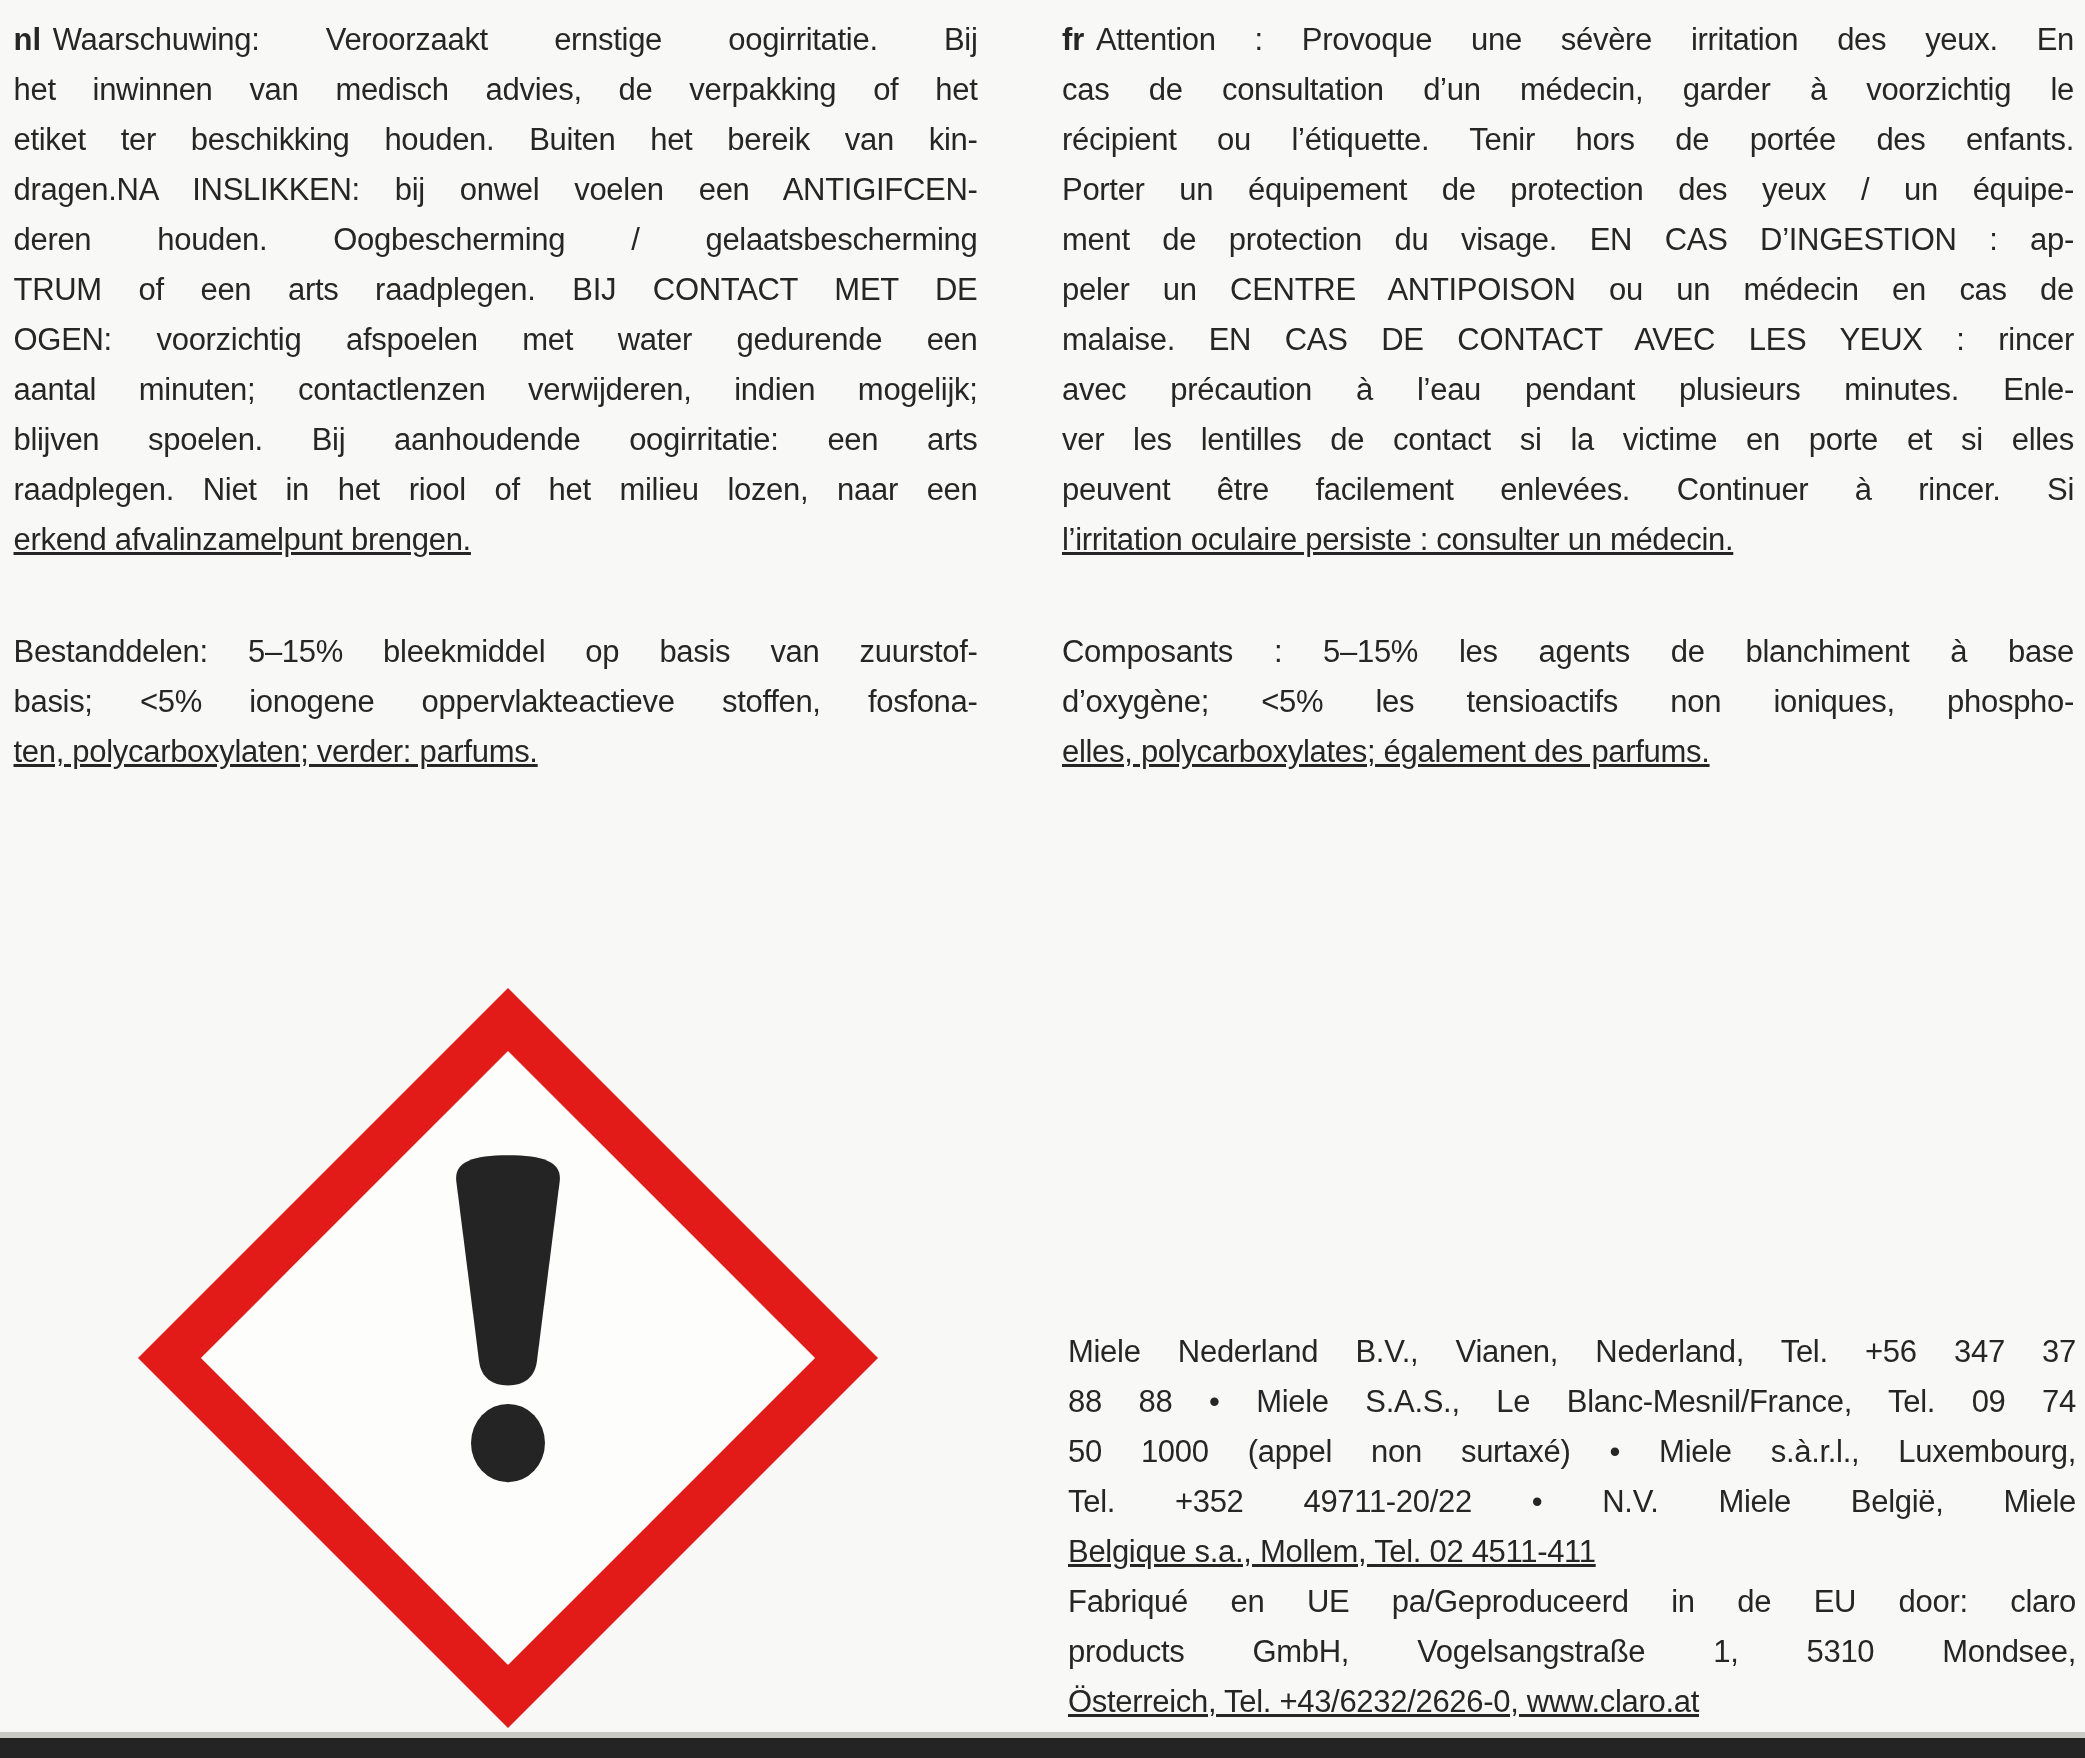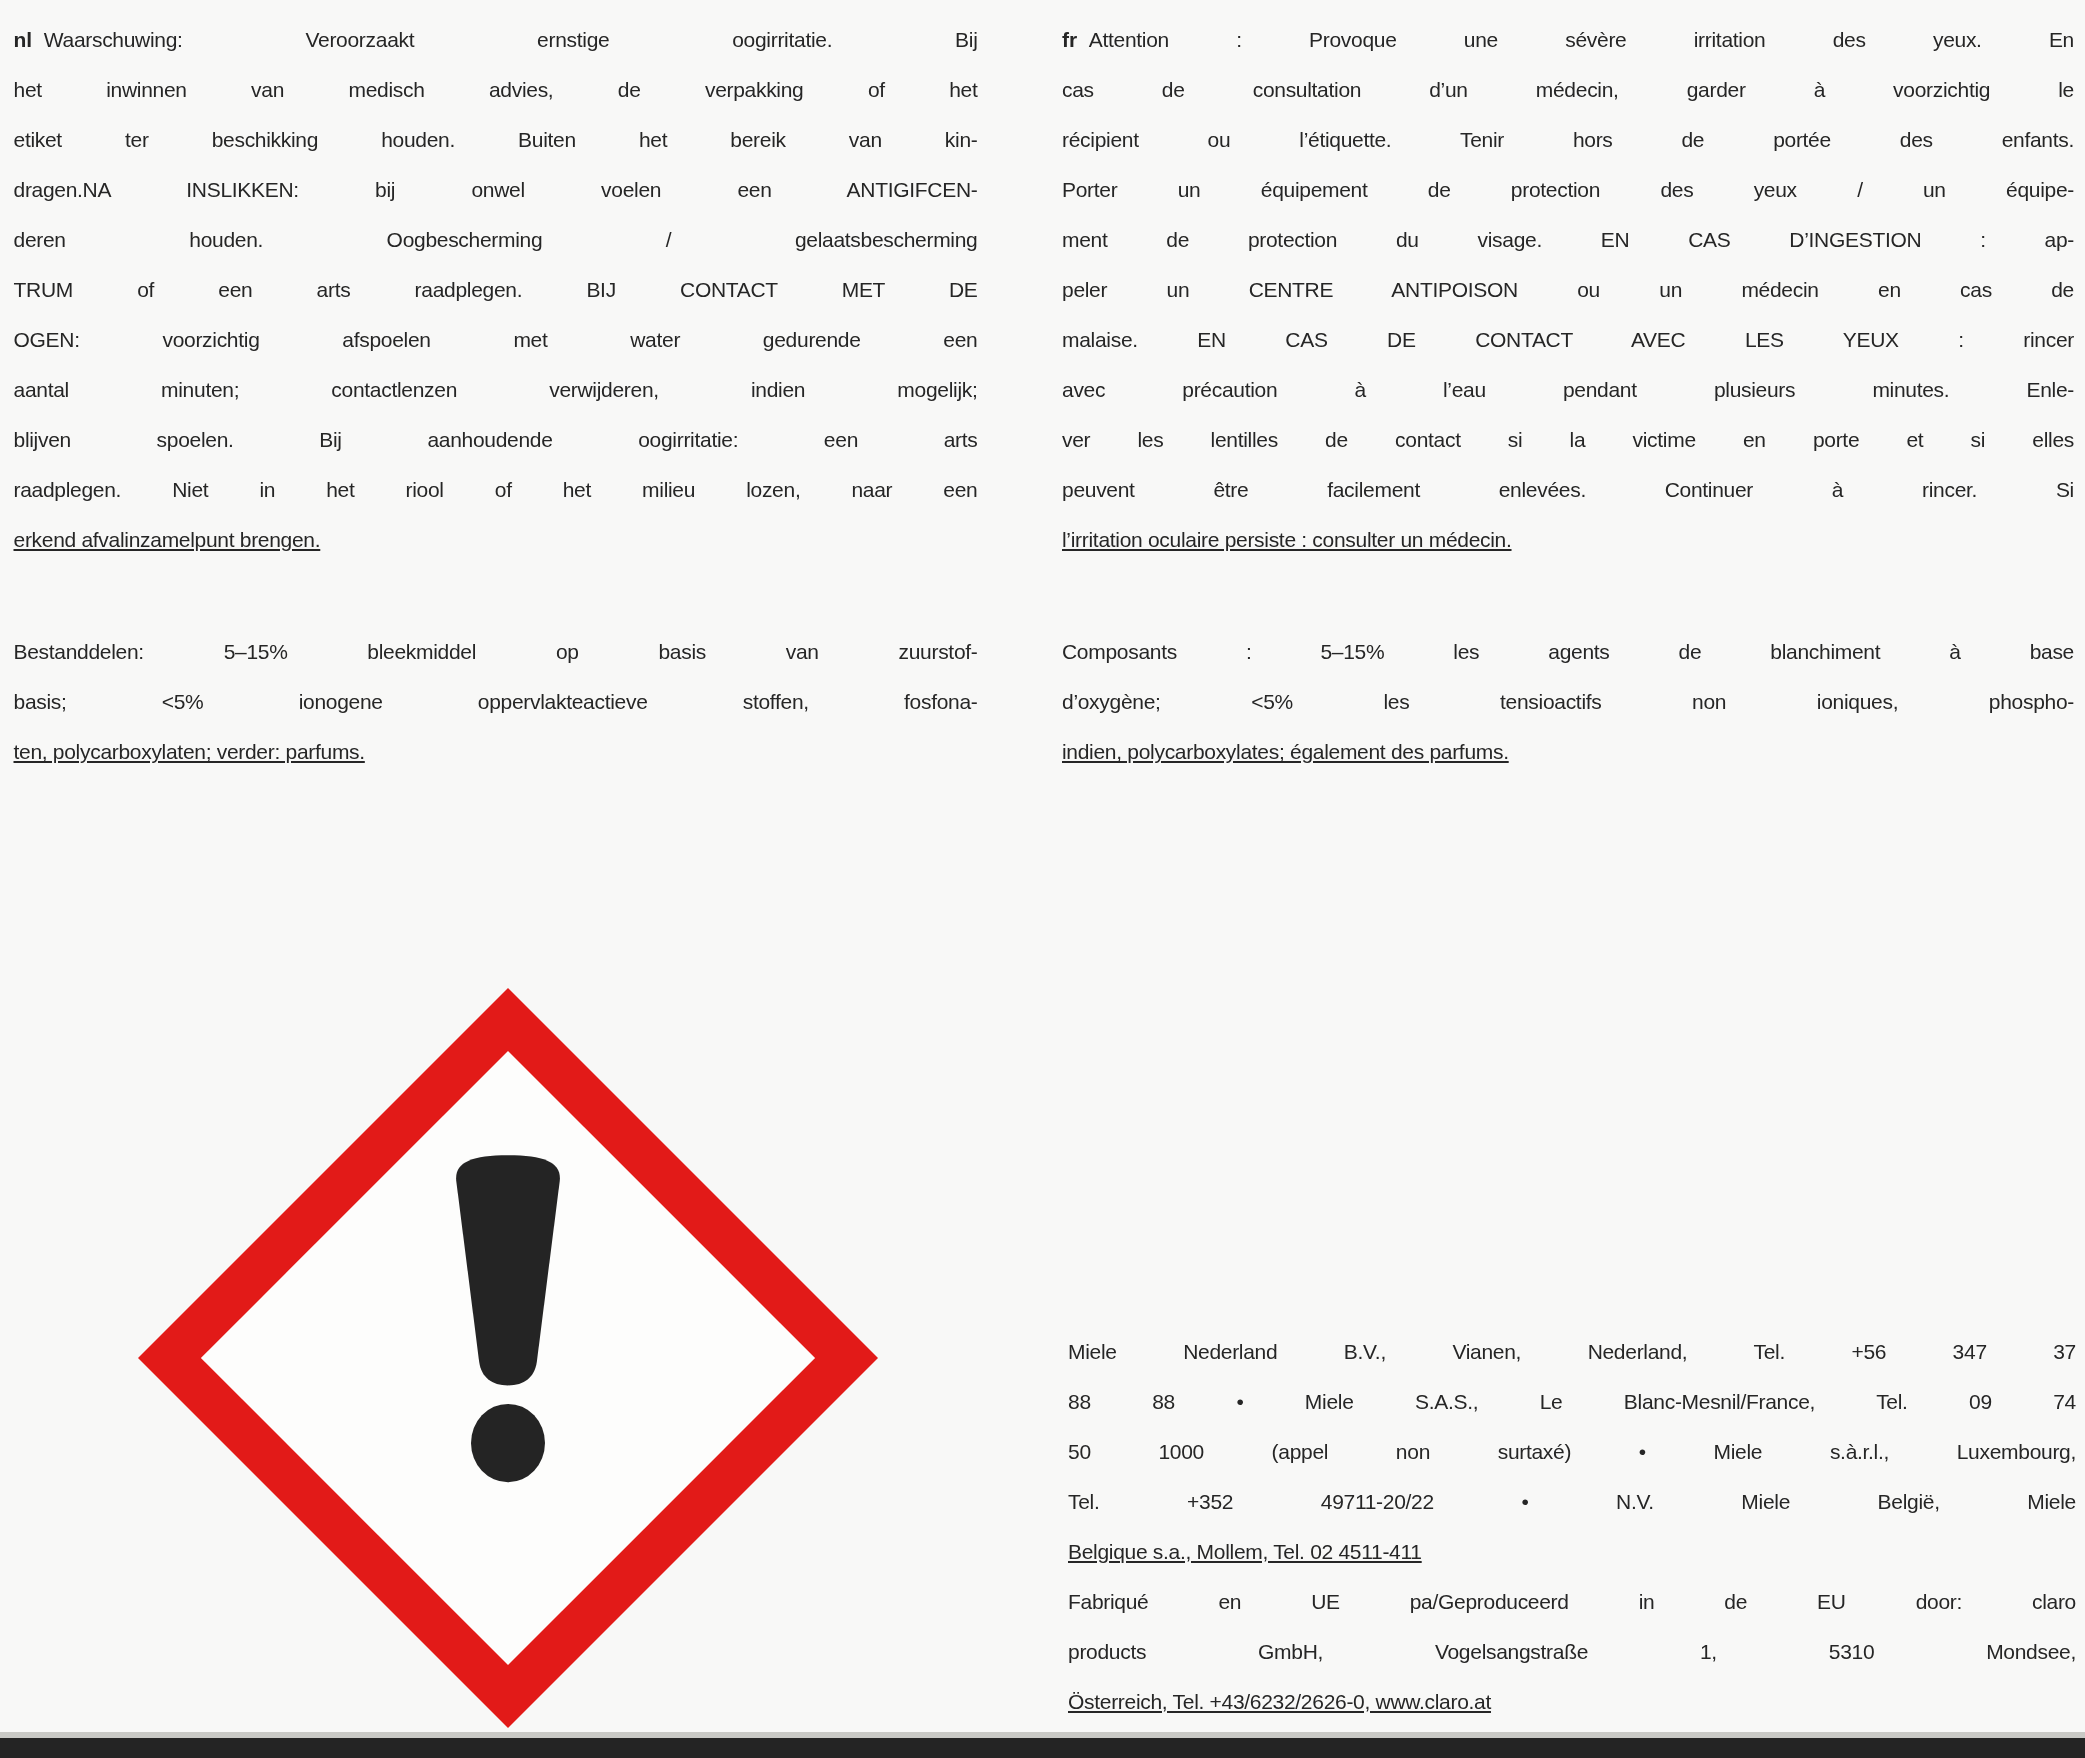--- a/index.html
+++ b/index.html
@@ -24,21 +24,21 @@
     overflow: hidden;
   }
   .col { position: absolute; }
   .col-nl { left: 13.5px;   top: 15.4px; width: 964px;  }
   .col-fr { left: 1062px; top: 15.4px; width: 1012px; }
   .para { width: 100%; }
   .para.ingredients { margin-top: 62px; }
   .tline {
     height: 50px;
     line-height: 50px;
-    font-size: 21px;
+    font-size: 31px;
     letter-spacing: -0.3px;
     text-align: justify;
     text-align-last: justify;
     white-space: normal;
     overflow: visible;
   }
   .tline.last { text-align-last: left; text-decoration: underline; }
   .tline b.lead { font-weight: 700; padding-right: 11.6px; letter-spacing: 0; }
   .address {
     position: absolute;
@@ -102,21 +102,21 @@
         <div class="tline">peler un CENTRE ANTIPOISON ou un médecin en cas de</div>
         <div class="tline">malaise. EN CAS DE CONTACT AVEC LES YEUX : rincer</div>
         <div class="tline">avec précaution à l’eau pendant plusieurs minutes. Enle-</div>
         <div class="tline">ver les lentilles de contact si la victime en porte et si elles</div>
         <div class="tline">peuvent être facilement enlevées. Continuer à rincer. Si</div>
         <div class="tline last">l’irritation oculaire persiste : consulter un médecin.</div>
       </div>
     <div class="para ingredients">
         <div class="tline">Composants : 5–15% les agents de blanchiment à base</div>
         <div class="tline">d’oxygène; &lt;5% les tensioactifs non ioniques, phospho-</div>
-        <div class="tline last">indien, polycarboxylates; également des parfums.</div>
+        <div class="tline last">elles, polycarboxylates; également des parfums.</div>
       </div>
   </section>
 
   <svg class="pictogram" viewBox="0 0 100 100" role="img" aria-label="warning pictogram">
     <polygon points="50,0 100,50 50,100 0,50" style="fill: var(--pictogram-red);"></polygon>
     <polygon points="50,8.5 91.5,50 50,91.5 8.5,50" style="fill: #fdfdfc;"></polygon>
     <path d="M 43.0 26.0
              C 42.8 23.6, 45.0 22.6, 50 22.6
              C 55.0 22.6, 57.2 23.6, 57.0 26.0
              L 53.9 50.5

